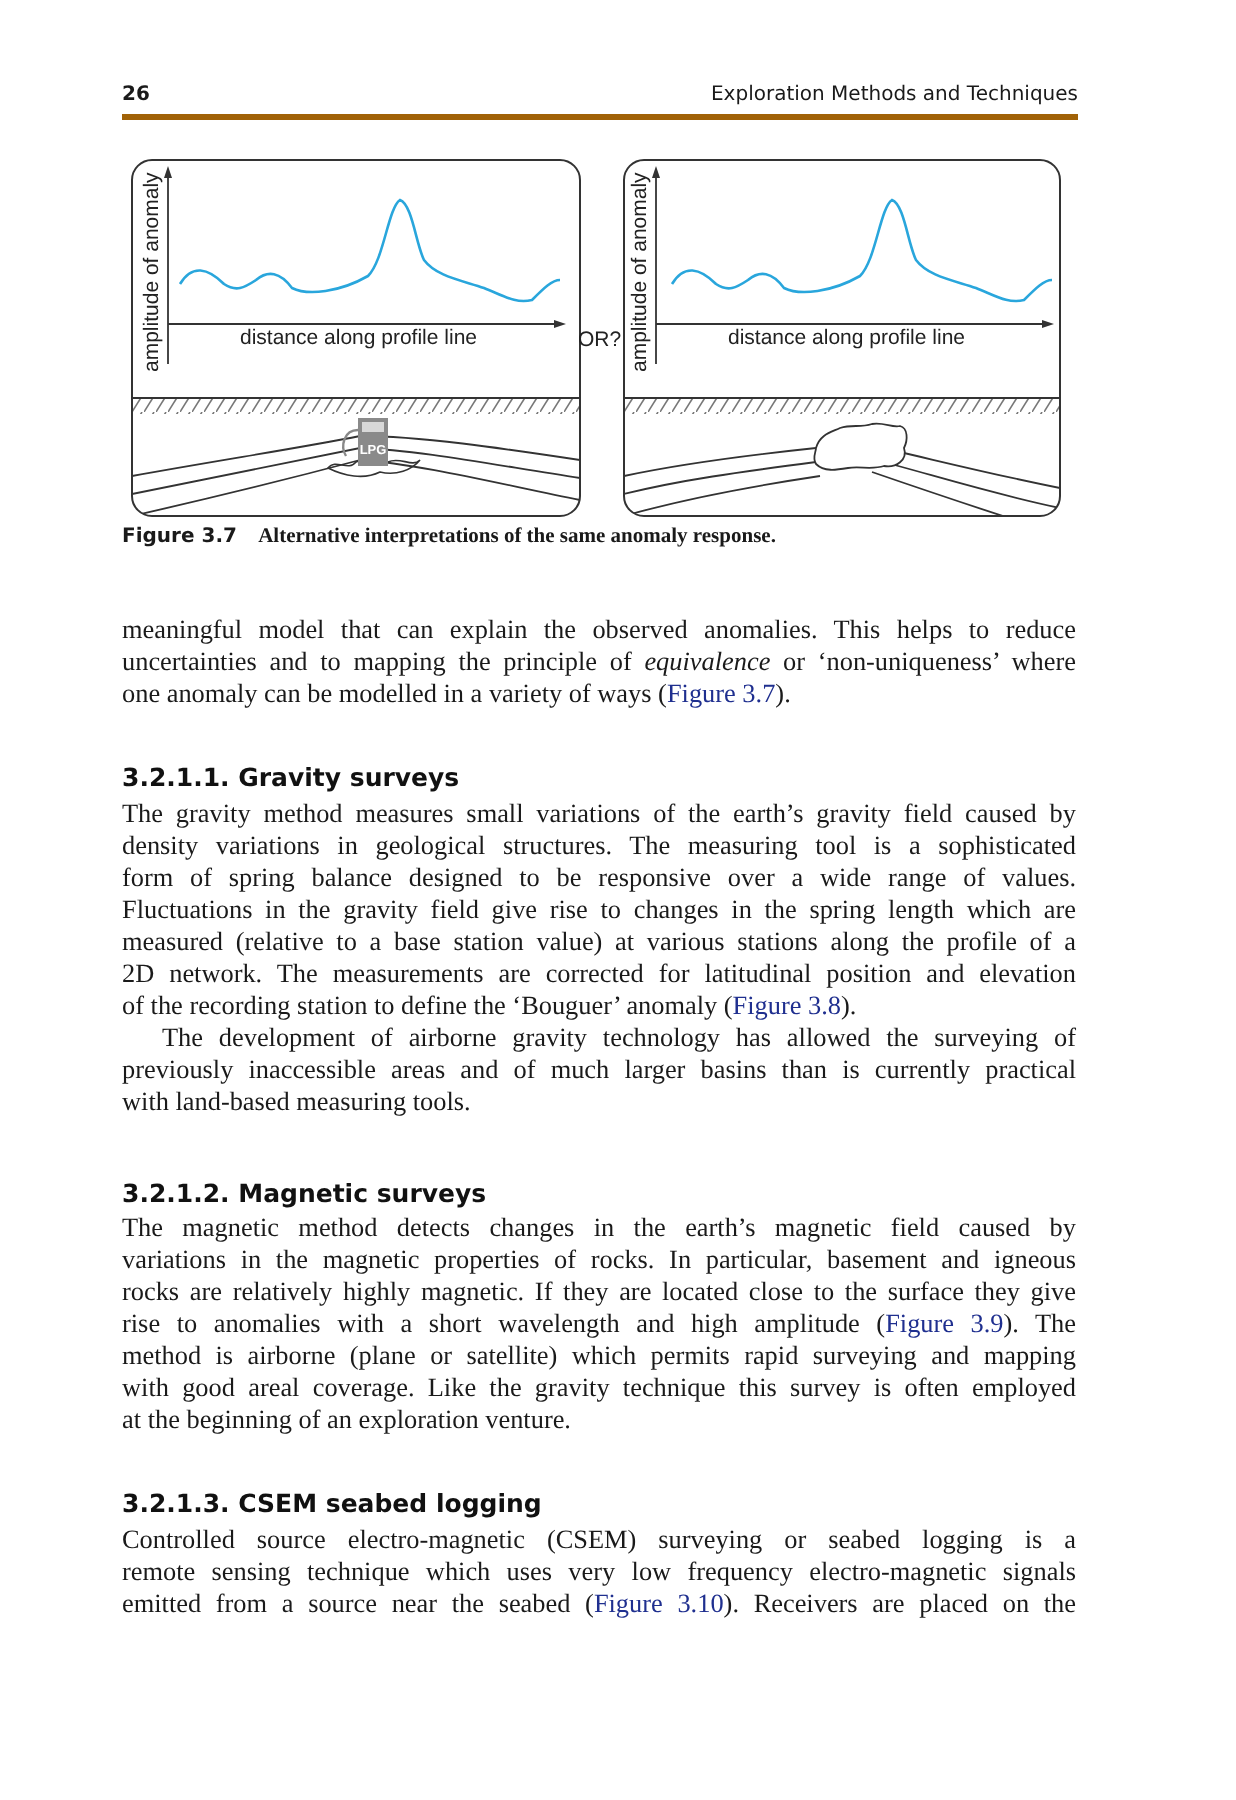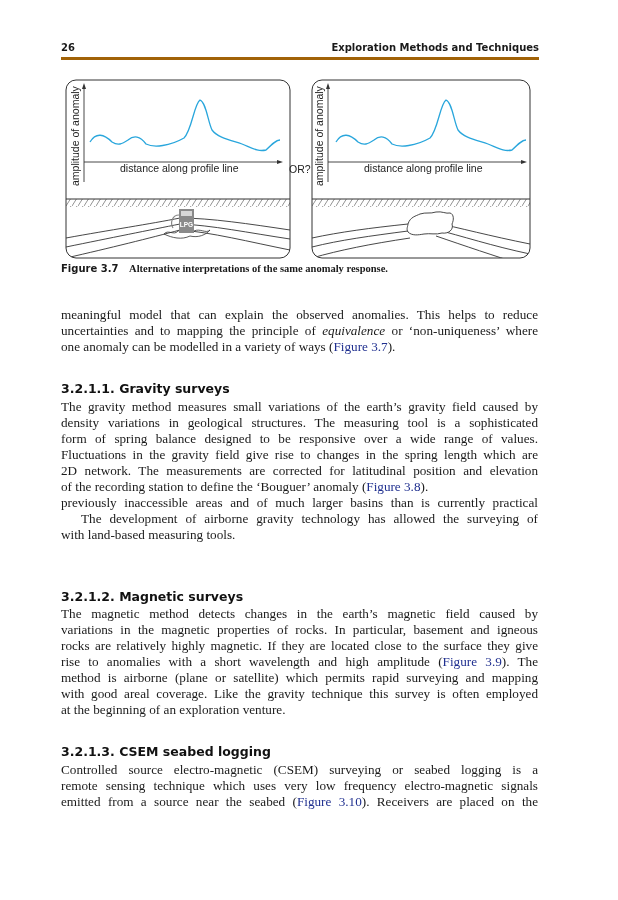--- a/index.html
+++ b/index.html
@@ -2,21 +2,21 @@
 <html><head>
   <meta charset="utf-8">
   <style>
     html, body { margin: 0; padding: 0; background: #ffffff; }
     body { width: 618px; height: 900px; position: relative; overflow: hidden;
            font-family: "Liberation Serif", serif; color: #1a1a1a; }
     .running-head { position: absolute; left: 61px; top: 40px; width: 478px; height: 17px;
                     border-bottom: 3px solid #a16207; font-family: "DejaVu Sans", sans-serif;
                     font-size: 10px; }
     .running-head .pg { position: absolute; left: 0; top: 2px; font-weight: bold; }
-    .running-head .ttl { position: absolute; right: 0; top: 2px; font-weight: bold; margin-left: 32px; }
+    .running-head .ttl { position: absolute; right: 0; top: 2px; font-weight: normal; margin-left: 32px; }
     .figure { position: absolute; left: 60px; top: 78px; width: 480px; height: 184px; }
     .figure svg { position: absolute; left: 0; top: 0; }
     .caption { position: absolute; left: 61px; top: 263px; font-size: 10.5px; white-space: nowrap; }
     .caption .lbl { font-family: "DejaVu Sans", sans-serif; font-weight: bold; font-size: 10px; margin-right: 8px; }
     .caption .txt { font-weight: bold; }
     .para { position: absolute; left: 61px; width: 477px; font-size: 13.2px; line-height: 16px;
             text-align: justify; }
     .para .ln { display: block; text-align: justify; text-align-last: justify; white-space: nowrap; height: 16px; }
     .para .ln.last { text-align-last: left; }
     .para .ln.indent { padding-left: 20px; }
@@ -118,24 +118,25 @@
   <span class="ln"><span>uncertainties and to mapping the principle of </span><em>equivalence</em><span> or ‘non-uniqueness’ where</span></span>
   <span class="ln last"><span>one anomaly can be modelled in a variety of ways (</span><span class="link">Figure 3.7</span><span>).</span></span>
 </div>
 
 <div class="heading" style="top:381px;">3.2.1.1.  Gravity surveys</div>
 <div class="para" style="top:399px;">
   <span class="ln">The gravity method measures small variations of the earth’s gravity field caused by</span>
   <span class="ln">density variations in geological structures. The measuring tool is a sophisticated</span>
   <span class="ln">form of spring balance designed to be responsive over a wide range of values.</span>
   <span class="ln">Fluctuations in the gravity field give rise to changes in the spring length which are</span>
+  <span class="ln">measured (relative to a base station value) at various stations along the profile of a</span>
   <span class="ln">2D network. The measurements are corrected for latitudinal position and elevation</span>
   <span class="ln last"><span>of the recording station to define the ‘Bouguer’ anomaly (</span><span class="link">Figure 3.8</span><span>).</span></span>
+  <span class="ln indent">The development of airborne gravity technology has allowed the surveying of</span>
   <span class="ln">previously inaccessible areas and of much larger basins than is currently practical</span>
-  <span class="ln indent">The development of airborne gravity technology has allowed the surveying of</span>
   <span class="ln last">with land-based measuring tools.</span>
 </div>
 
 <div class="heading" style="top:589px;">3.2.1.2.  Magnetic surveys</div>
 <div class="para" style="top:606px;">
   <span class="ln">The magnetic method detects changes in the earth’s magnetic field caused by</span>
   <span class="ln">variations in the magnetic properties of rocks. In particular, basement and igneous</span>
   <span class="ln">rocks are relatively highly magnetic. If they are located close to the surface they give</span>
   <span class="ln"><span>rise to anomalies with a short wavelength and high amplitude (</span><span class="link">Figure 3.9</span><span>). The</span></span>
   <span class="ln">method is airborne (plane or satellite) which permits rapid surveying and mapping</span>

